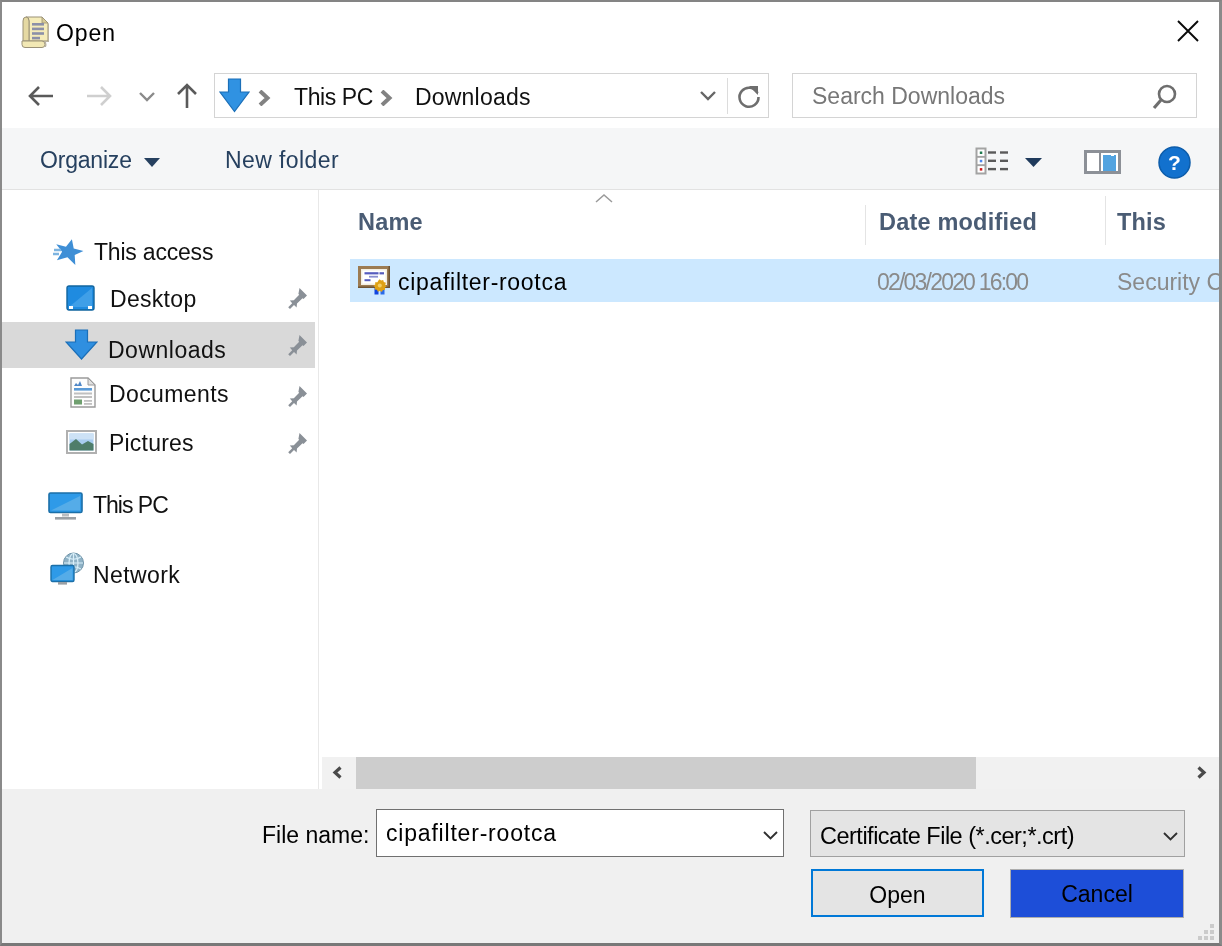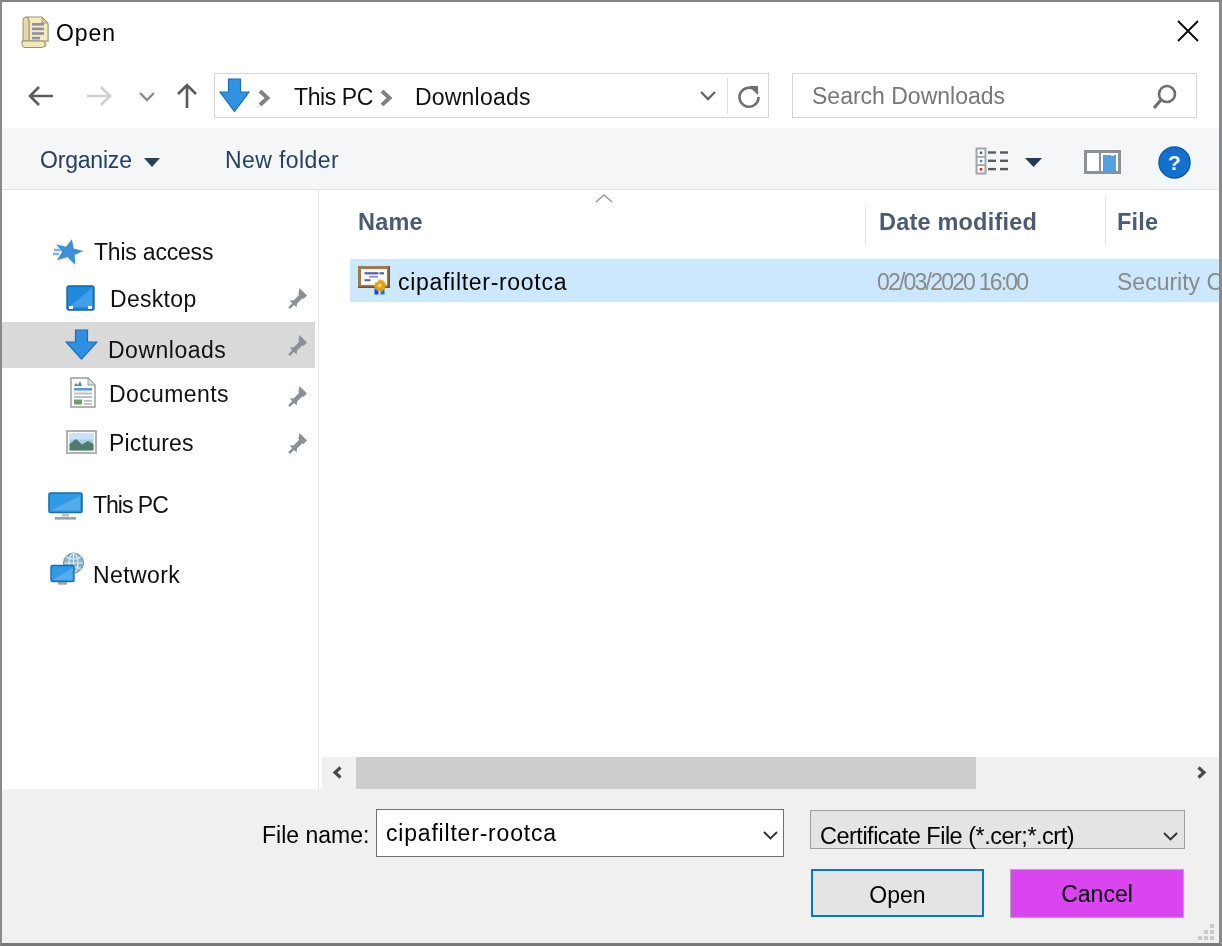--- a/index.html
+++ b/index.html
@@ -32,24 +32,24 @@
 #rowdate{left:877px;top:269px;font-size:23px;color:#8a8a8a;letter-spacing:-1.8px;text-align:center;}
 #rowtype{left:1117px;top:269px;font-size:23px;color:#8a8a8a;letter-spacing:0px;}
 
 #hscroll{left:322px;top:757px;width:897px;height:32px;background:#f1f1f1;}
 #hthumb{left:34px;top:0px;width:620px;height:32px;background:#cdcdcd;position:absolute;}
 
 #footer{left:2px;top:789px;width:1217px;height:154px;background:#f0f0f0;}
 #fnlabel{left:262px;top:822px;font-size:23px;letter-spacing:0px;}
 #fnbox{left:376px;top:809px;width:408px;height:48px;background:#fff;border:1px solid #707070;}
 #fntext{left:9px;top:10px;font-size:23px;position:absolute;letter-spacing:0.8px;}
-#ftype{left:810px;top:810px;width:375px;height:39px;background:#e4e4e4;border:1px solid #a0a0a0;}
+#ftype{left:810px;top:810px;width:375px;height:47px;background:#e4e4e4;border:1px solid #a0a0a0;}
 #ftypetext{left:9px;top:12px;font-size:23.5px;position:absolute;letter-spacing:-0.5px;}
 #btnopen{left:811px;top:869px;width:173px;height:48px;background:#e4e4e4;border:2px solid #0078d7;}
-#btncancel{left:1010px;top:869px;width:174px;height:49px;background:#d946ef;border:1px solid #adadad;}
+#btncancel{left:1010px;top:869px;width:174px;height:49px;background:#1d4ed8;border:1px solid #adadad;}
 .btntxt{font-size:23px;position:absolute;width:100%;text-align:center;top:11px;letter-spacing:0px;}
 </style></head>
 <body>
 <div id="win"></div>
 
 <svg class="abs" id="scrollicon" style="left:20px;top:15px" width="31" height="34" viewBox="0 0 31 34">
   <path d="M6 2 L22 2 L28 8 L28 26 L9 26 L9 6 Q9 2 6 2 Z" fill="#f5ecba" stroke="#9a9177" stroke-width="1"></path>
   <path d="M22 2 L28 8 L22 8 Z" fill="#d8cc96" stroke="#9a9177" stroke-width="0.8"></path>
   <path d="M6 2 Q3 2 3 6 L3 26 L9 26 L9 6 Q9 2 6 2 Z" fill="#e5d9a3" stroke="#9a9177" stroke-width="1"></path>
   <rect x="12" y="8" width="12" height="2.6" fill="#8c90a8"></rect>
@@ -215,21 +215,21 @@
 </g>
 </defs>
   </svg>
 
 <div class="abs" id="listsep"></div>
 <svg class="abs" style="left:594px;top:193px" width="20" height="11" viewBox="0 0 20 11">
   <path d="M2 9 L10 2 L18 9" stroke="#9a9a9a" stroke-width="1.5" fill="none"></path>
 </svg>
 <div class="txt hdr" style="left:358px;top:209px">Name</div>
 <div class="txt hdr" style="left:879px;top:209px">Date modified</div>
-<div class="txt hdr" style="left:1117px;top:209px">File</div>
+<div class="txt hdr" style="left:1117px;top:209px">This</div>
 <div class="abs" id="hline1"></div>
 <div class="abs" id="hline2"></div>
 <div class="abs" id="row"></div>
 <svg class="abs" style="left:356px;top:264px" width="36" height="33" viewBox="0 0 36 33">
   <rect x="2" y="2" width="32" height="22" fill="#9c7b52"></rect>
   <path d="M34 2 L34 24 L2 24 L2 22.5 L32.5 22.5 L32.5 2 Z" fill="#6e5433"></path>
   <rect x="5" y="5" width="26" height="16" fill="#f3efe2"></rect>
   <rect x="6.5" y="6.5" width="23" height="13" fill="#ffffff"></rect>
   <rect x="8.5" y="8.2" width="14" height="2.2" fill="#555bbd"></rect>
   <rect x="23.5" y="8.2" width="4.5" height="2.2" fill="#555bbd"></rect>

